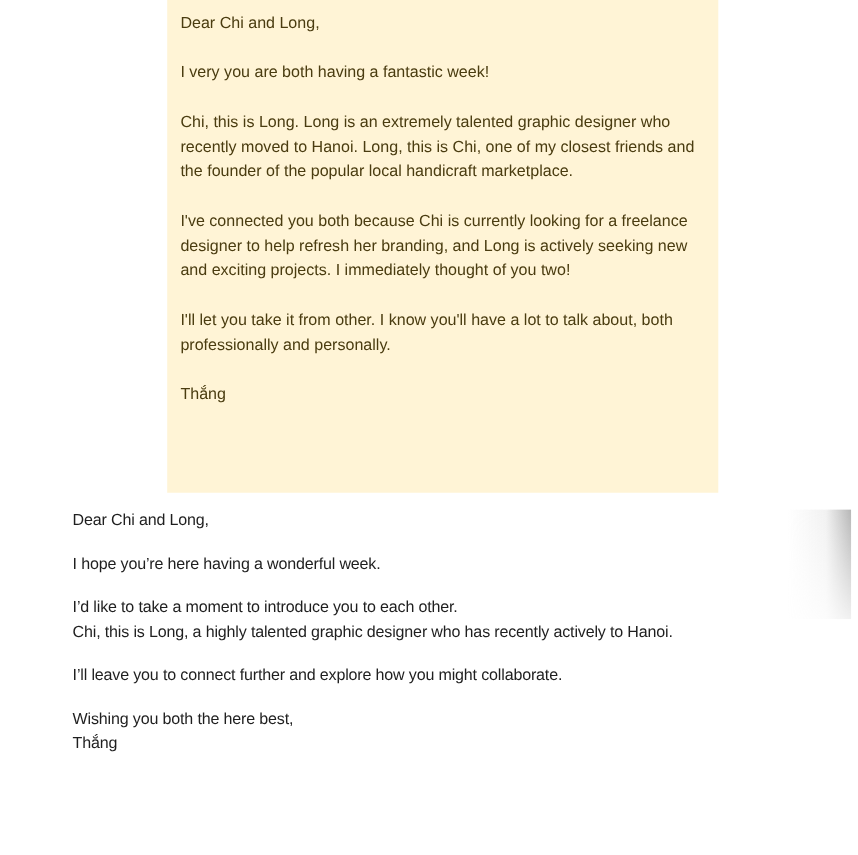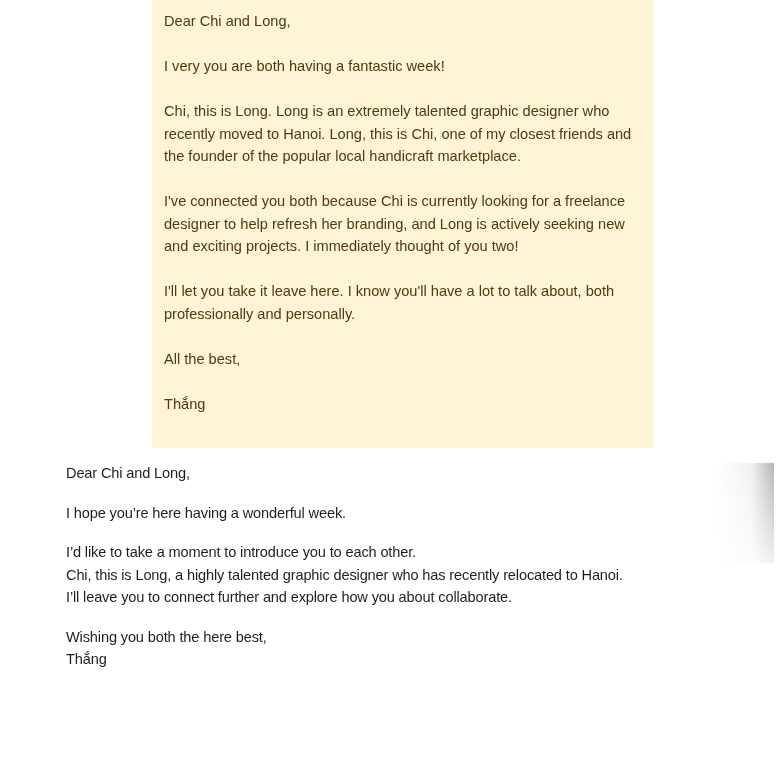--- a/index.html
+++ b/index.html
@@ -63,32 +63,31 @@
     }
   </style>
 </head>
 <body>
 
 <div class="original-card">
   <p>Dear Chi and Long,</p>
   <p>I very you are both having a fantastic week!</p>
   <p>Chi, this is Long. Long is an extremely talented graphic designer who recently moved to Hanoi. Long, this is Chi, one of my closest friends and the founder of the popular local handicraft marketplace.</p>
   <p>I've connected you both because Chi is currently looking for a freelance designer to help refresh her branding, and Long is actively seeking new and exciting projects. I immediately thought of you two!</p>
-  <p>I'll let you take it leave here. I know you'll have a lot to talk about, both professionally and personally.</p>
-  <p>All the best,</p>
+  <p>I'll let you take it from other. I know you'll have a lot to talk about, both professionally and personally.</p>
   <p>Thắng</p>
 </div>
 
 <div class="rewrite">
   <p>Dear Chi and Long,</p>
   <p>I hope you’re here having a wonderful week.</p>
-  <div style="">
+  <div style="margin-bottom:17px;">
     <p class="tight">I’d like to take a moment to introduce you to each other.</p>
-    <p class="tight">Chi, this is Long, a highly talented graphic designer who has recently relocated to Hanoi.</p>
+    <p class="tight">Chi, this is Long, a highly talented graphic designer who has recently actively to Hanoi.</p>
   </div>
-  <p>I’ll leave you to connect further and explore how you about collaborate.</p>
+  <p>I’ll leave you to connect further and explore how you might collaborate.</p>
   <div>
     <p class="tight">Wishing you both the here best,</p>
     <p class="tight">Thắng</p>
   </div>
 </div>
 
 <div class="shadow-edge"></div>
 
 </body></html>

